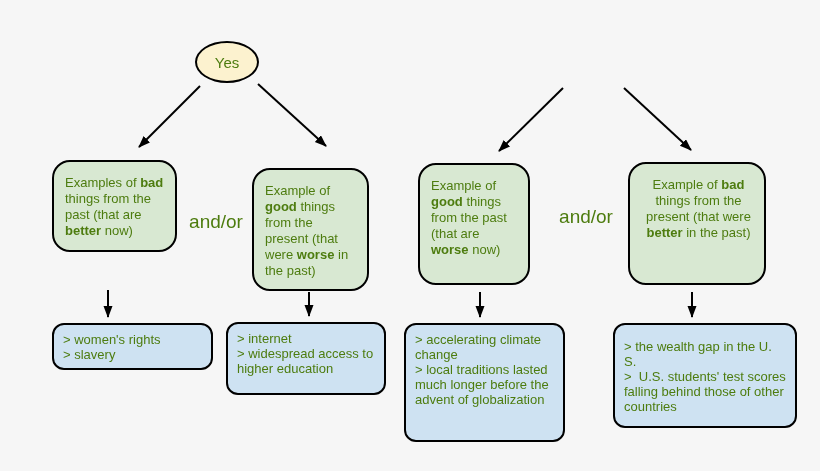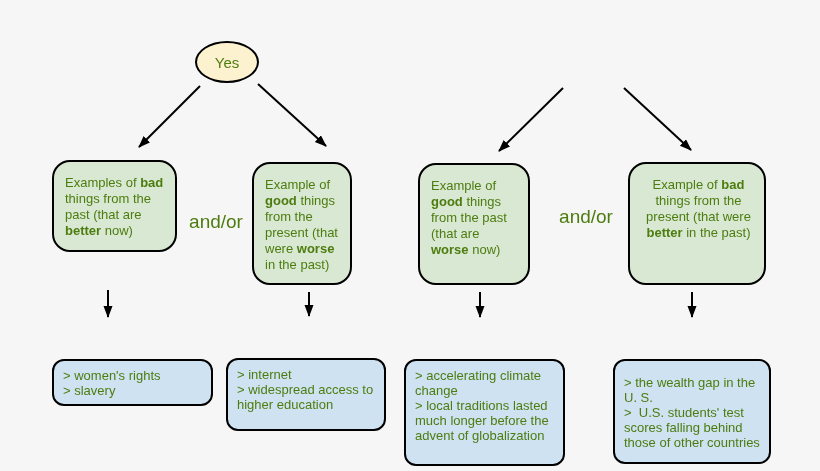--- a/index.html
+++ b/index.html
@@ -34,45 +34,44 @@
     position:absolute;
     background:#d8e8d2;
     border:2px solid #000;
     border-radius:18px;
     box-sizing:border-box;
     font-size:13px;line-height:16px;
     padding:13px 8px 10px 11px;
   }
   .catbox b,.catbox .b{font-weight:bold;}
   .cat-1{left:52px;top:160px;width:125px;height:92px;}
-  .cat-2{left:252px;top:162px;width:100px;height:123px;}
+  .cat-2{left:252px;top:168px;width:117px;height:123px;}
   .cat-3{left:418px;top:163px;width:112px;height:122px;}
   .cat-4{left:628px;top:162px;width:138px;height:123px;text-align:center;}
   .andor{
     position:absolute;
     font-size:19px;
     width:56px;text-align:center;
   }
   .andor-1{left:188px;top:211px;}
   .andor-2{left:558px;top:206px;}
   .exbox{
     position:absolute;
     background:#cee2f2;
     border:2px solid #000;
     border-radius:12px;
     box-sizing:border-box;
     font-size:13px;line-height:15px;
     padding:7px 8px 6px 9px;
     white-space:pre-wrap;
-    margin-top:36px;
   }
   .ex-1{left:52px;top:323px;width:161px;height:47px;}
   .ex-2{left:226px;top:322px;width:160px;height:73px;}
-  .ex-3{left:404px;top:323px;width:161px;height:107px;}
-  .ex-4{left:613px;top:323px;width:158px;height:105px;padding-top:14px;}
+  .ex-3{left:404px;top:323px;width:161px;height:119px;}
+  .ex-4{left:613px;top:323px;width:184px;height:105px;padding-top:14px;}
 </style>
 </head>
 <body>
 
 <div class="canvas">
 
   <svg class="arrows" viewBox="0 0 820 471" xmlns="http://www.w3.org/2000/svg">
     <defs>
       <marker id="ah" markerUnits="userSpaceOnUse" markerWidth="13" markerHeight="10" refX="11" refY="4.5" orient="auto">
         <path d="M0,0 L12,4.5 L0,9 Z" fill="#000"></path>

